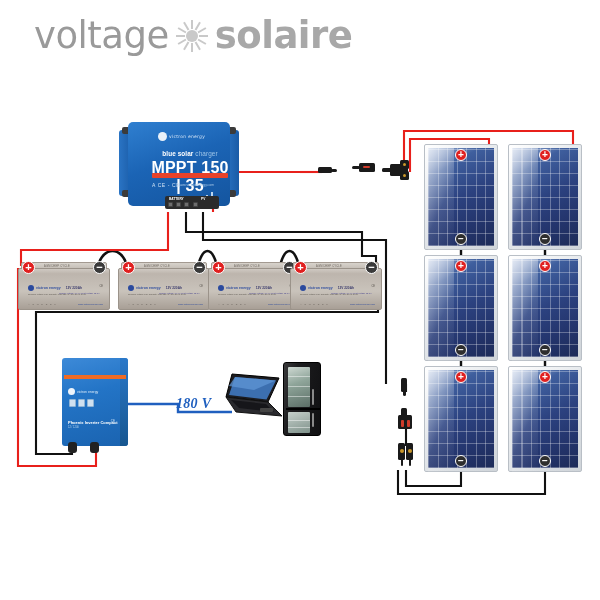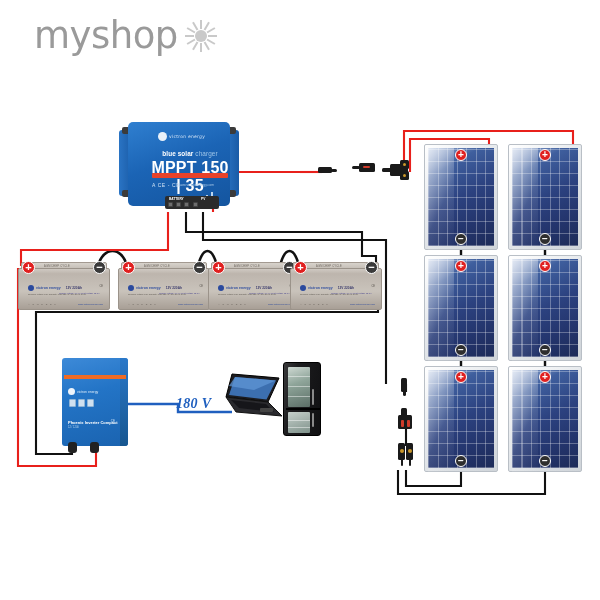--- a/index.html
+++ b/index.html
@@ -259,36 +259,37 @@
   #mc4b { left:352px; top:160px; }
   #mc4c { left:382px; top:158px; }
   #mc4d { left:398px; top:378px; }
   #mc4e { left:398px; top:408px; }
   #mc4f { left:398px; top:443px; }
 </style>
 </head>
 <body>
 
 <div id="logo">
-  <span class="word1">myshop</span>
+  <span class="word1">voltage</span>
   <span class="sunmark">
     <span class="core"></span>
     <span class="ray" style="transform:rotate(0deg)"></span>
     <span class="ray" style="transform:rotate(30deg)"></span>
     <span class="ray" style="transform:rotate(60deg)"></span>
     <span class="ray" style="transform:rotate(90deg)"></span>
     <span class="ray" style="transform:rotate(120deg)"></span>
     <span class="ray" style="transform:rotate(150deg)"></span>
     <span class="ray" style="transform:rotate(180deg)"></span>
     <span class="ray" style="transform:rotate(210deg)"></span>
     <span class="ray" style="transform:rotate(240deg)"></span>
     <span class="ray" style="transform:rotate(270deg)"></span>
     <span class="ray" style="transform:rotate(300deg)"></span>
     <span class="ray" style="transform:rotate(330deg)"></span>
   </span>
+  <span class="word2">solaire</span>
 </div>
 
 <div id="diagram">
 
   <svg id="wires" viewBox="0 0 600 600" xmlns="http://www.w3.org/2000/svg">
 
     <polyline fill="none" stroke="#e8201b" stroke-width="2.1" points="404,172 404,131 573,131 573,146"></polyline>
     <polyline fill="none" stroke="#e8201b" stroke-width="2.1" points="410,172 410,139 489,139 489,146"></polyline>
 
     <polyline fill="none" stroke="#e8201b" stroke-width="2.1" points="300,172 322,172"></polyline>

